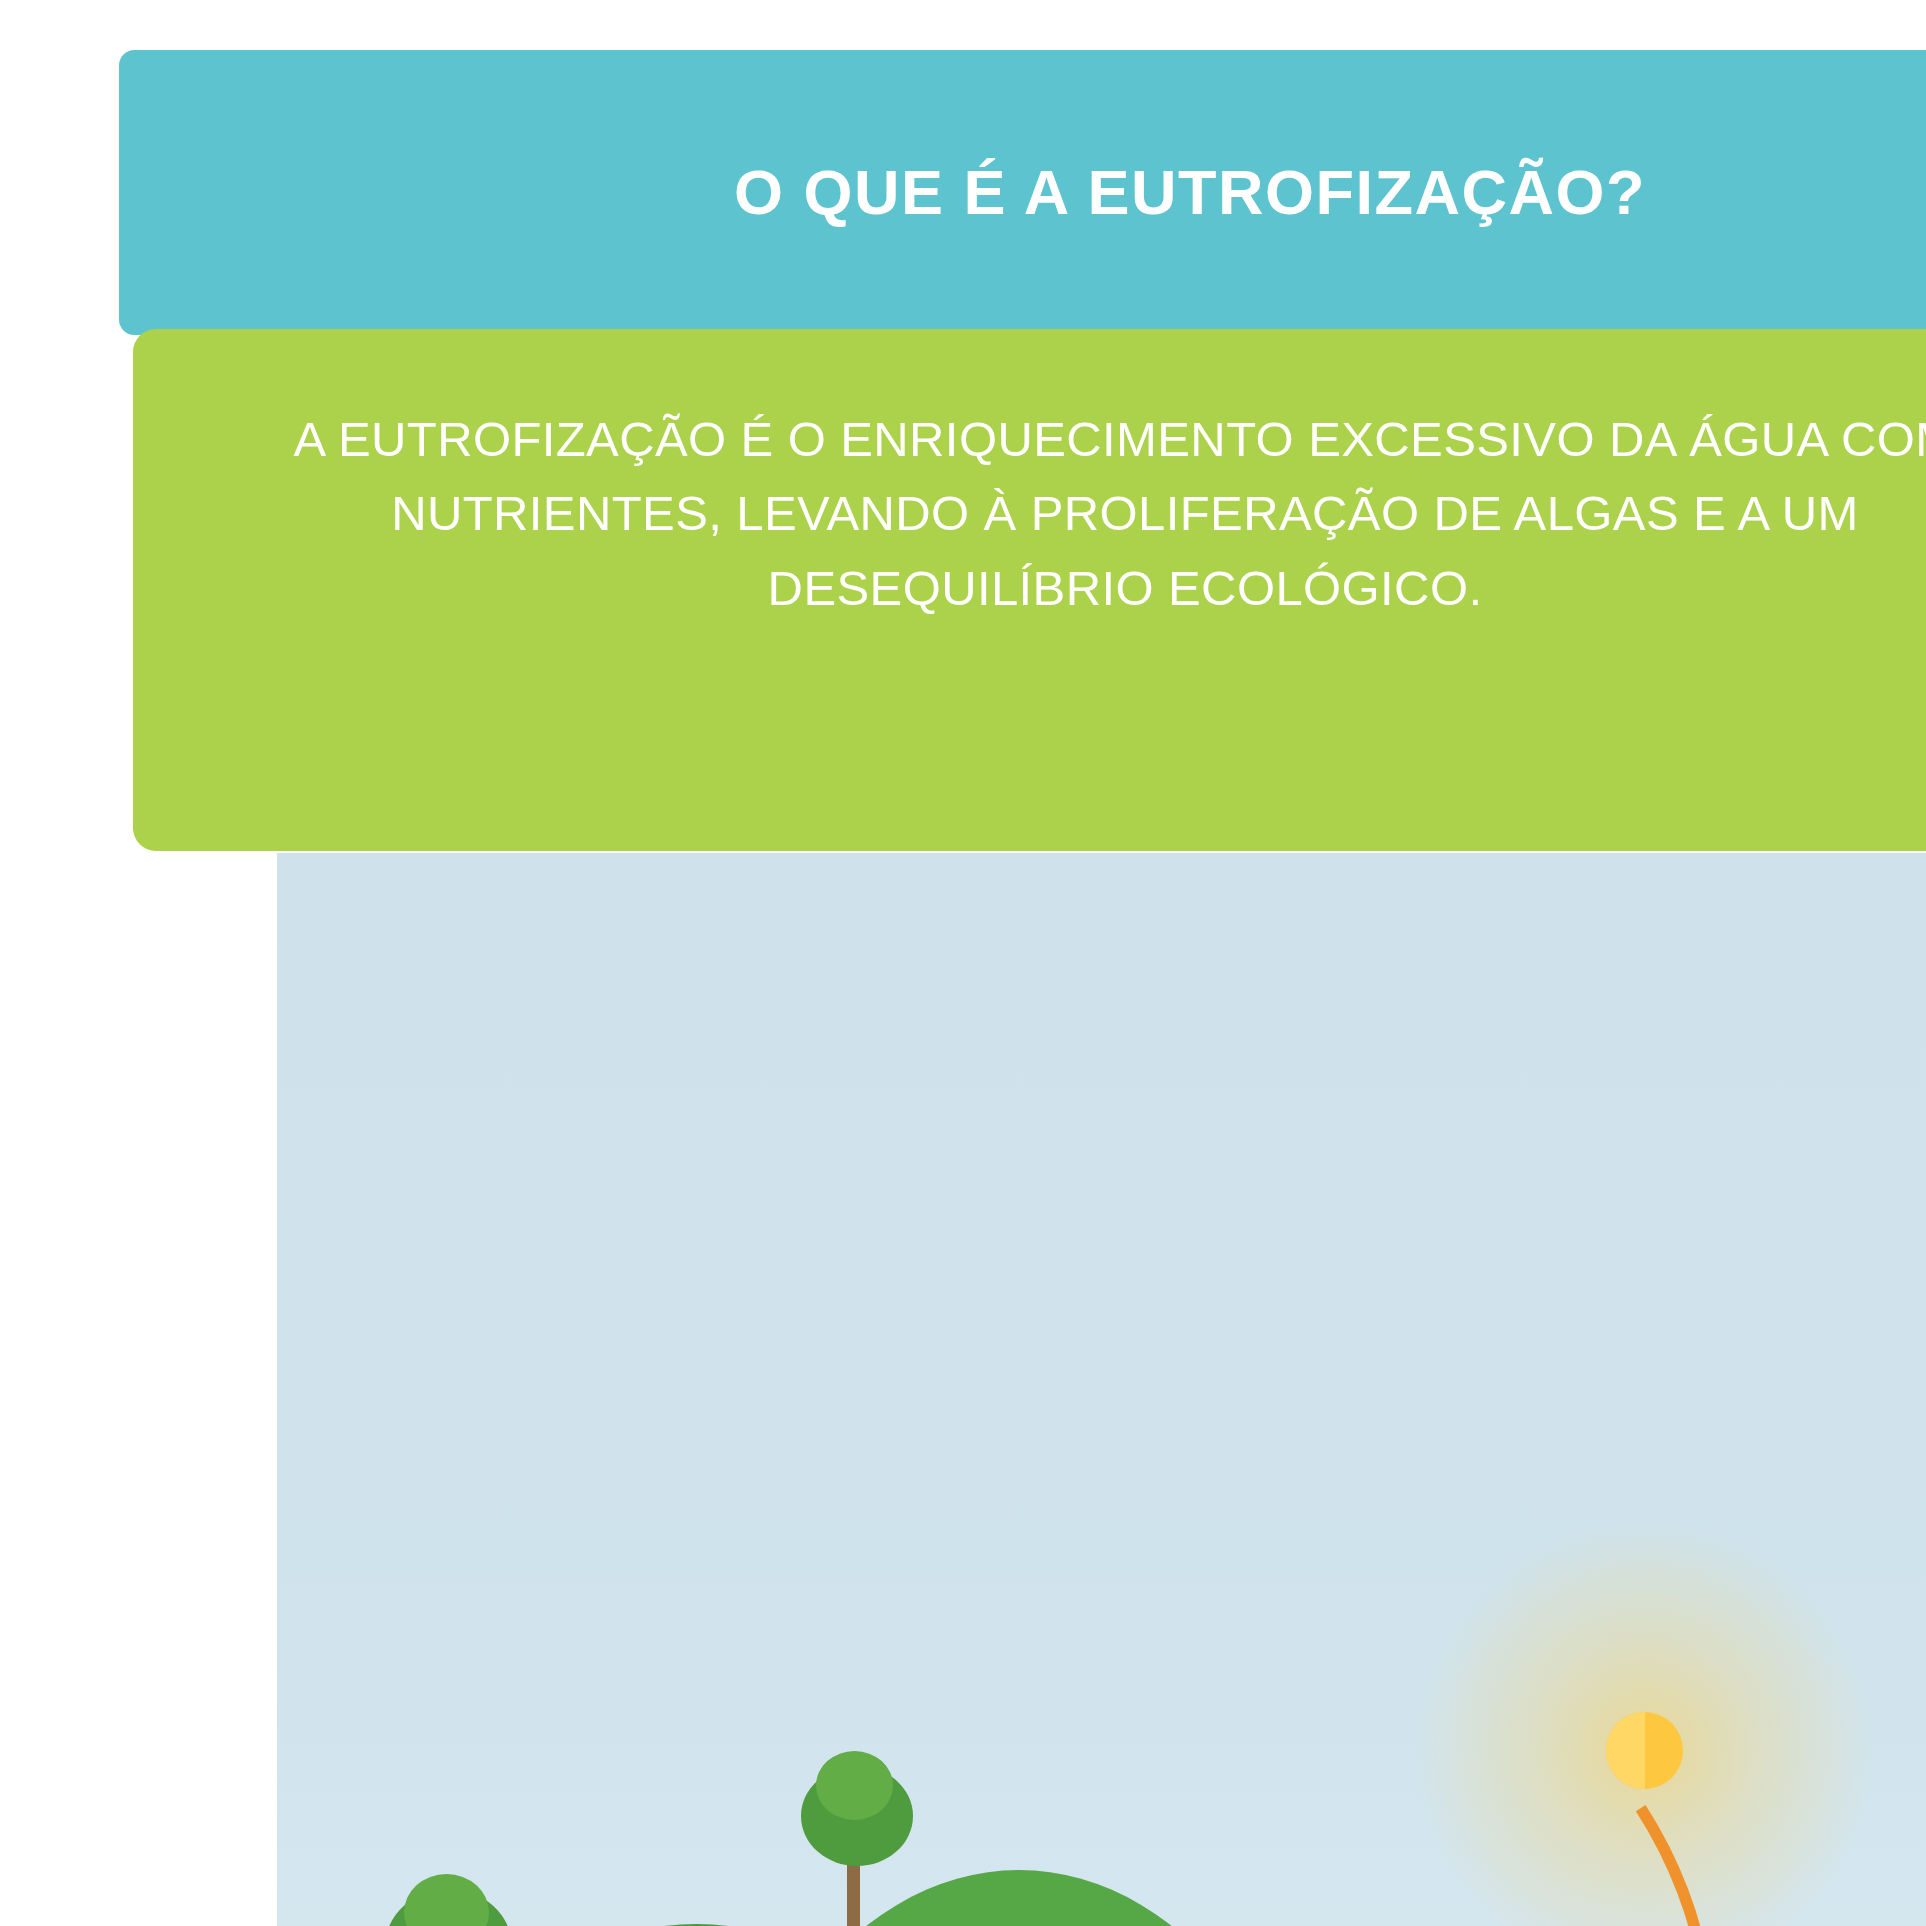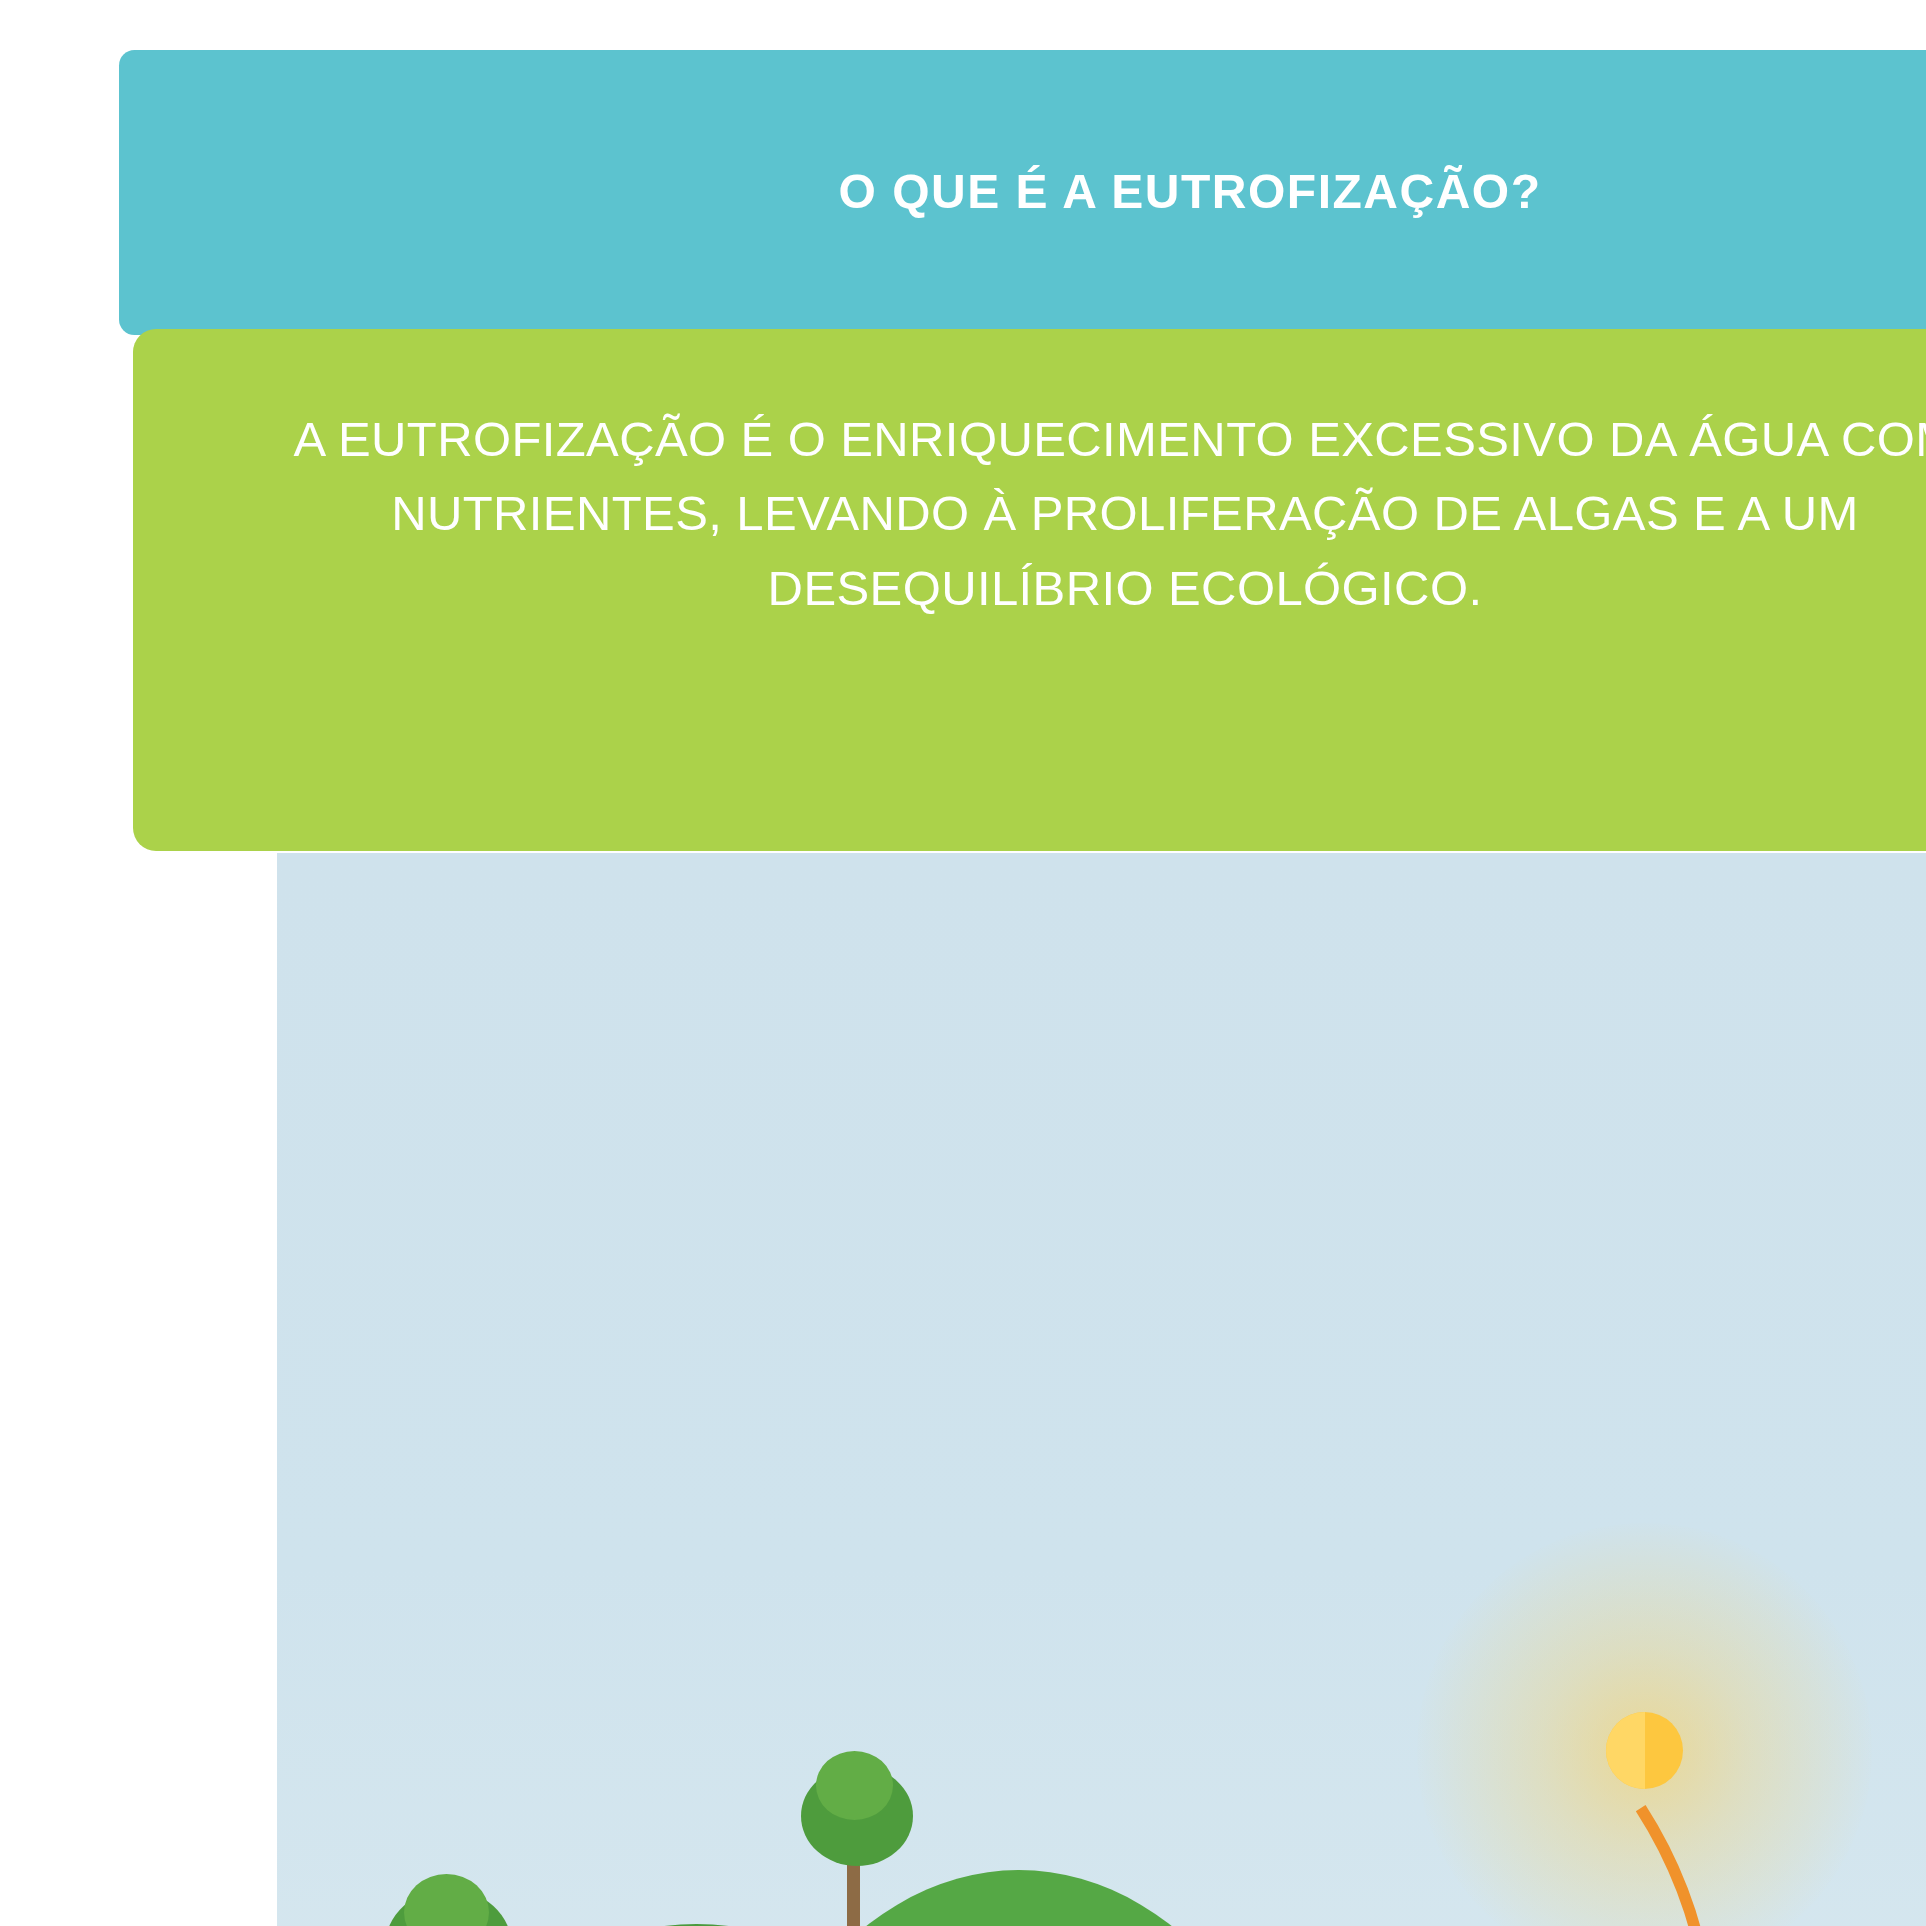--- a/index.html
+++ b/index.html
@@ -24,21 +24,21 @@
     width: 2142px;
     height: 285px;
     background: #5cc3cf;
     border-radius: 15.4px;
     display: flex;
     align-items: center;
     justify-content: center;
   }
   .header-title {
     color: #ffffff;
-    font-size: 48px;
+    font-size: 63px;
     font-weight: bold;
     letter-spacing: 1.5px;
     text-align: right;
     line-height: 1.1;
   }
 
   .intro-band {
     position: absolute;
     left: 133px;
     top: 329px;

